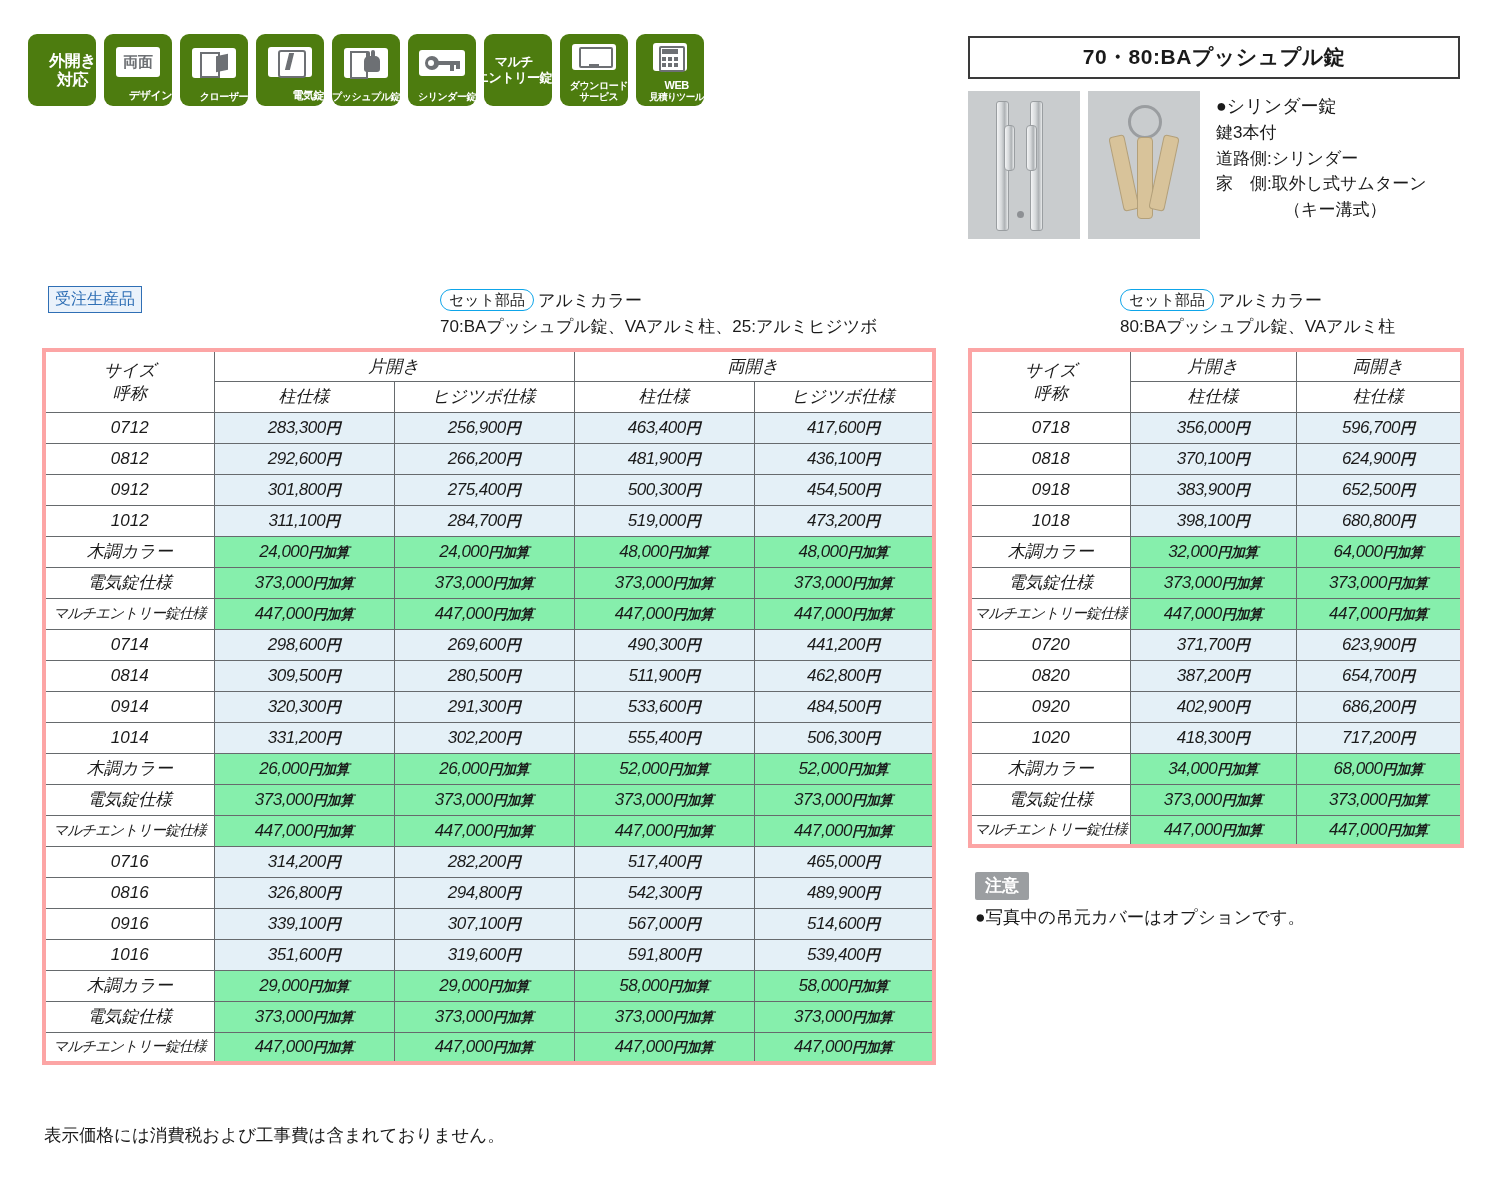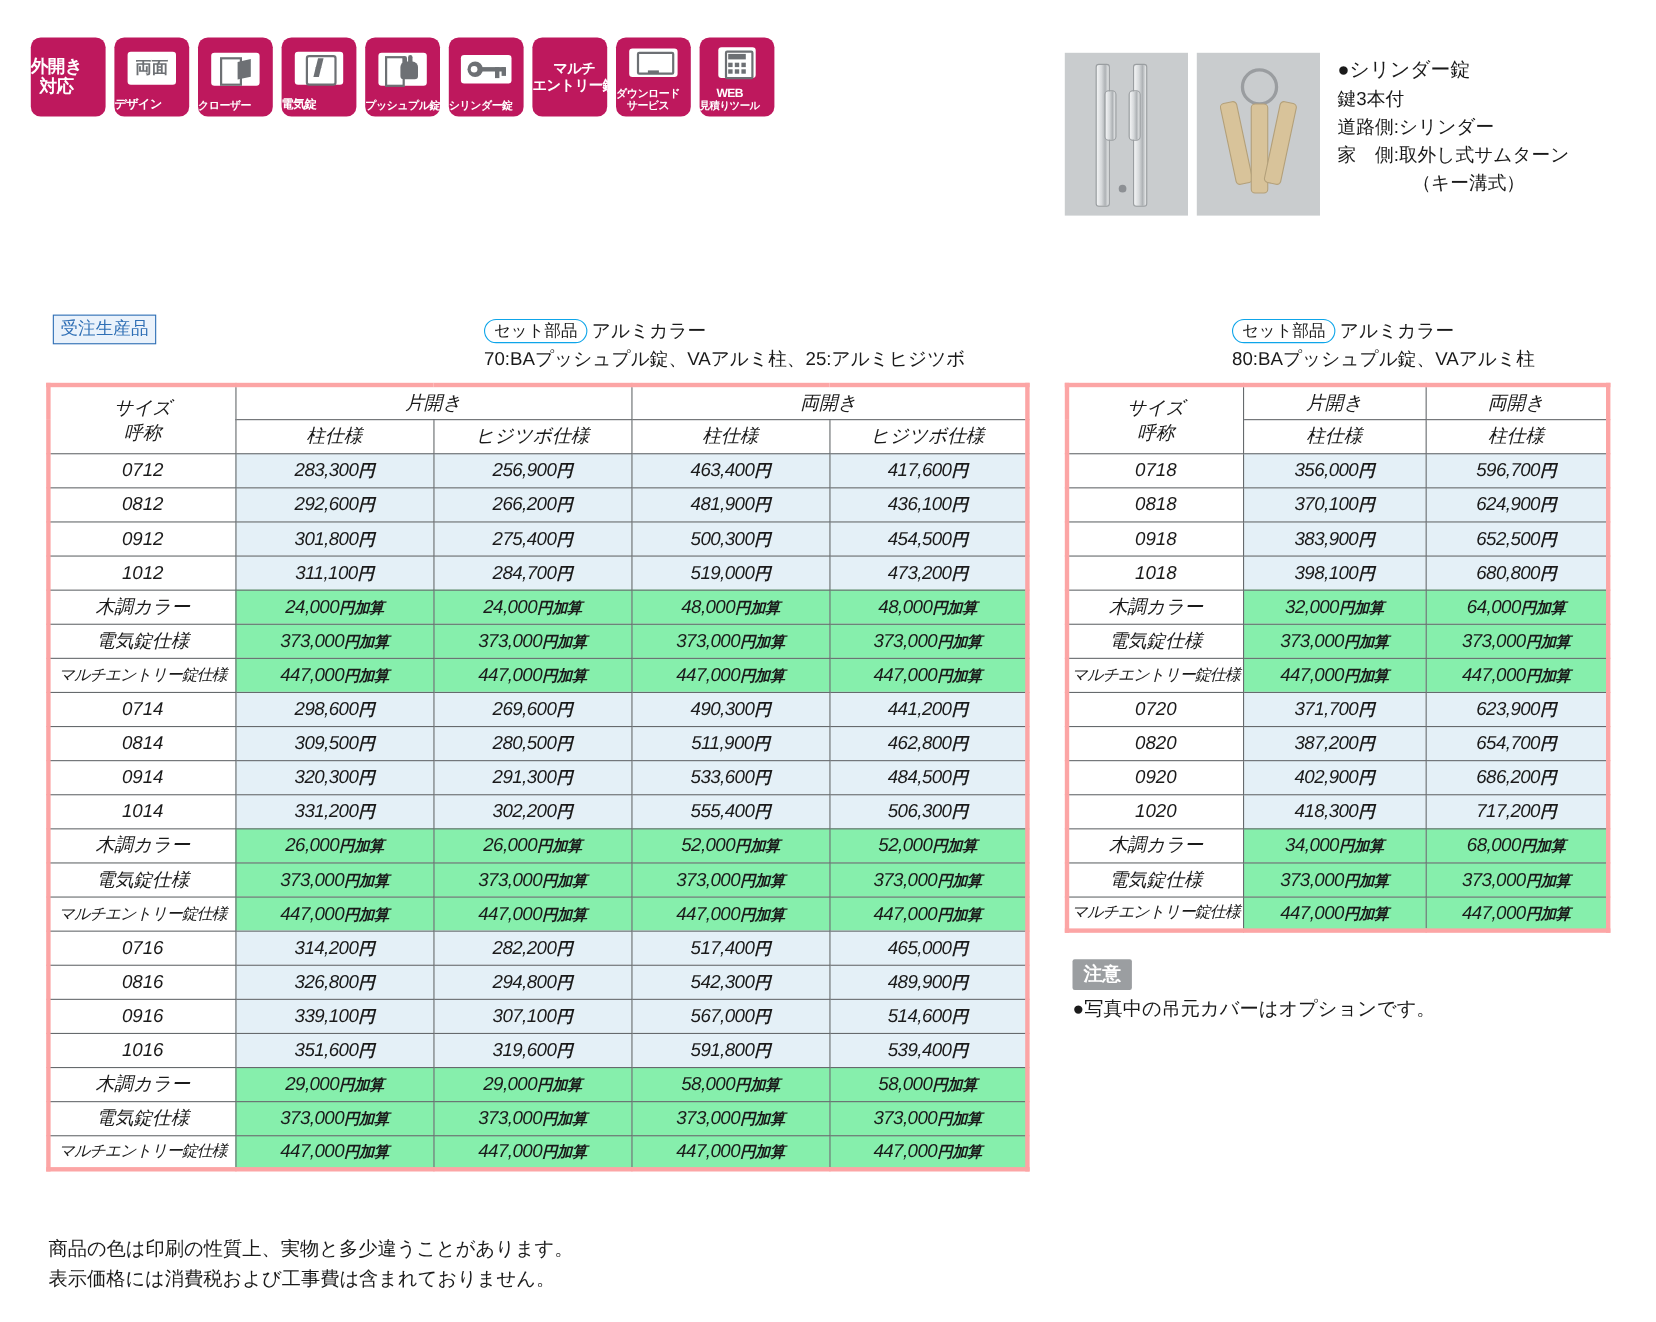--- a/index.html
+++ b/index.html
@@ -20,26 +20,26 @@
   .icon-strip {
     position: absolute;
     left: 28px;
     top: 34px;
     display: flex;
     gap: 8px;
   }
   .icon-badge {
     width: 68px;
     height: 72px;
-    background: #be185d;
+    background: #4d7c0f;
     border-radius: 9px;
     color: #ffffff;
     display: flex;
     flex-direction: column;
-    align-items: flex-start;
+    align-items: flex-end;
     justify-content: flex-end;
     padding-bottom: 4px;
     box-sizing: border-box;
     text-align: center;
     line-height: 1.05;
   }
   .icon-badge .glyph {
     flex: 1 1 auto;
     display: flex;
     align-items: center;
@@ -338,20 +338,21 @@
       </div>
     </div>
     <div class="cap" style="font-size:9.5px;line-height:1.1;">
       <div style="font-size:11px;">WEB</div>
       <div>見積りツール</div>
     </div>
   </div>
 </div>
 
 <div class="tr-panel">
+  <div class="tr-title">70・80:BAプッシュプル錠</div>
   <div class="tr-body">
     <div class="ph">
       <div class="handle" style="left:28px;top:10px;width:11px;height:128px;"></div>
       <div class="handle" style="left:62px;top:10px;width:11px;height:128px;"></div>
       <div class="handle" style="left:36px;top:34px;width:9px;height:44px;border-radius:4px;"></div>
       <div class="handle" style="left:58px;top:34px;width:9px;height:44px;border-radius:4px;"></div>
       <div style="position:absolute;left:49px;top:120px;width:7px;height:7px;border-radius:50%;background:#8d9094;"></div>
     </div>
     <div class="ph">
       <div class="keyring" style="left:40px;top:14px;width:28px;height:28px;"></div>
@@ -653,15 +654,14 @@
         <td class="addcell">447,000<span class="unit">円加算</span></td>
         <td class="addcell">447,000<span class="unit">円加算</span></td>
       </tr>
     </tbody>
 </table>
 
 <div class="notice-tag">注意</div>
 <div class="notice-text">●写真中の吊元カバーはオプションです。</div>
 
 <div class="footer">
-  <div>商品の色は印刷の性質上、実物と多少違うことがあります。</div>
   <div>表示価格には消費税および工事費は含まれておりません。</div>
 </div>
 
 </body></html>

